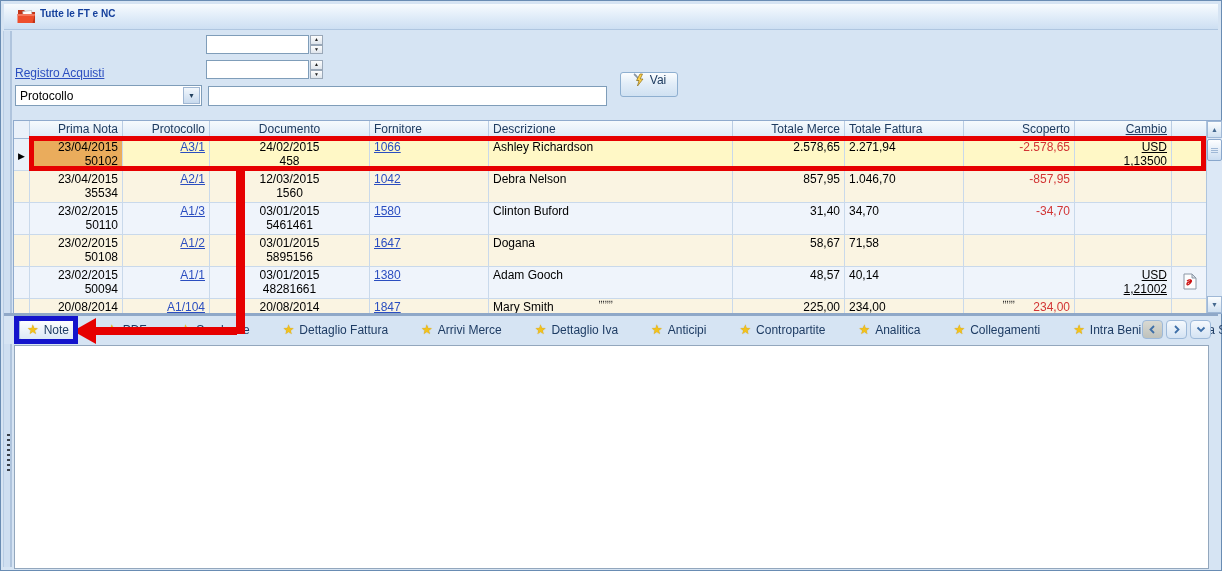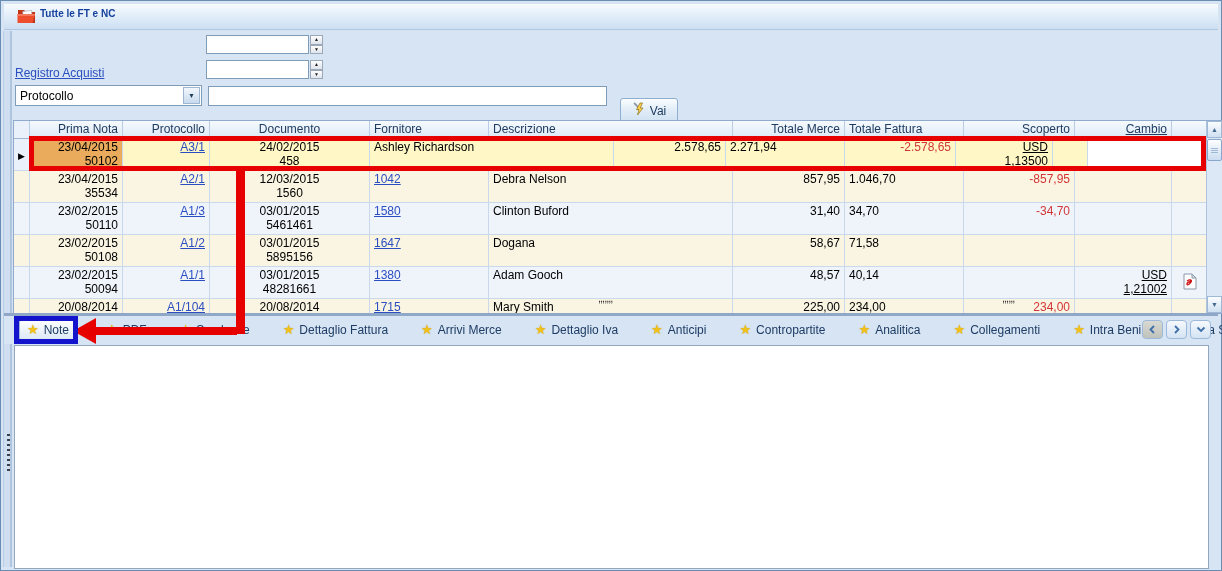--- a/index.html
+++ b/index.html
@@ -37,23 +37,23 @@
   .spinbtn{flex:1;background:linear-gradient(180deg,#FDFDFD,#DFE5EC);border:1px solid #9AA8B8;
     box-sizing:border-box;font-size:5px;line-height:6px;text-align:center;color:#222;cursor:pointer;}
   .combo{position:absolute;left:14px;top:84px;width:187px;height:21px;background:#fff;
     border:1px solid #7F9DB9;box-sizing:border-box;}
   .combo .val{position:absolute;left:4px;top:3px;color:#000;}
   .combo .drop{position:absolute;right:1px;top:1px;bottom:1px;width:17px;
     background:linear-gradient(180deg,#F2F7FC,#C8DAEE);border:1px solid #9FB6D2;box-sizing:border-box;
     text-align:center;font-size:7px;line-height:16px;color:#22405E;cursor:pointer;}
   .searchinput{position:absolute;left:207px;top:85px;width:399px;height:20px;border:1px solid #7F9DB9;
     box-sizing:border-box;background:#fff;font-family:inherit;font-size:12px;padding:0 3px;}
-  .vai{position:absolute;left:619px;top:97px;width:58px;height:25px;border:1px solid #8EAFD0;border-radius:3px;
+  .vai{position:absolute;left:619px;top:71px;width:58px;height:25px;border:1px solid #8EAFD0;border-radius:3px;
     background:linear-gradient(180deg,#FBFDFE,#E2EDF8 45%,#CFE1F2);box-sizing:border-box;cursor:pointer;
-    display:flex;align-items:center;justify-content:center;gap:4px;color:#1F3C60;}
+    display:flex;justify-content:center;gap:4px;color:#1F3C60;}
 
   
   .grid{position:absolute;left:12px;top:119px;width:1210px;height:194px;
     border:1px solid #8FAACD;box-sizing:border-box;background:#fff;overflow:hidden;}
   .ghead{display:flex;height:17px;background:linear-gradient(180deg,#F6FAFD,#DCE9F7);
     border-bottom:1px solid #9EB6D4;color:var(--header-text);}
   .ghead .c{border-right:1px solid #BACDE4;}
   .c{box-sizing:border-box;padding:1px 4px 0 4px;overflow:hidden;white-space:nowrap;line-height:14px;}
   .w-sel{width:16px;} .w-pn{width:93px;text-align:right;} .w-pr{width:87px;text-align:right;}
   .w-dc{width:160px;text-align:center;} .w-fo{width:119px;text-align:left;}
@@ -191,20 +191,23 @@
       <div>23/04/2015</div>
             <div>50102</div>
     </div>
     <div class="c w-pr">
       <a class="lnk">A3/1</a>
     </div>
     <div class="c w-dc">
       <div>24/02/2015</div>
             <div>458</div>
     </div>
+    <div class="c w-fo">
+      <a class="lnk">1066</a>
+    </div>
     <div class="c w-de">Ashley Richardson</div>
     <div class="c w-tm">2.578,65</div>
     <div class="c w-tf">2.271,94</div>
     <div class="c w-sc neg">-2.578,65</div>
     <div class="c w-cb">
       <div>USD</div>
             <div>1,13500</div>
     </div>
     <div class="c w-pdf">
       
@@ -345,21 +348,21 @@
             <div></div>
     </div>
     <div class="c w-pr">
       <a class="lnk">A1/104</a>
     </div>
     <div class="c w-dc">
       <div>20/08/2014</div>
             <div></div>
     </div>
     <div class="c w-fo">
-      <a class="lnk">1715</a>
+      <a class="lnk">1847</a>
     </div>
     <div class="c w-de">Mary Smith</div>
     <div class="c w-tm">225,00</div>
     <div class="c w-tf">234,00</div>
     <div class="c w-sc neg">234,00</div>
     <div class="c w-cb">
       <div></div>
             <div></div>
     </div>
     <div class="c w-pdf">

